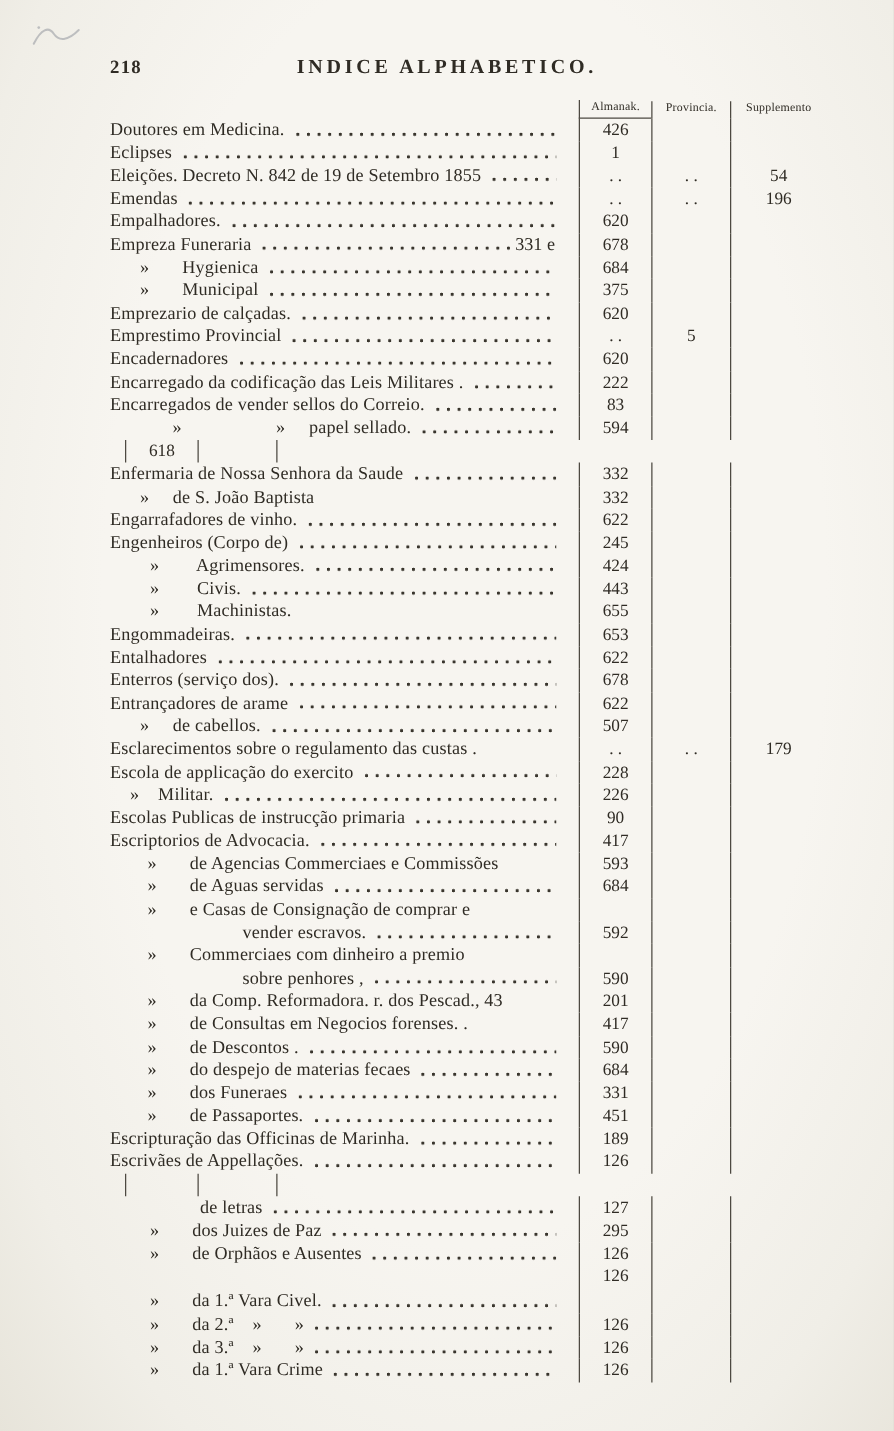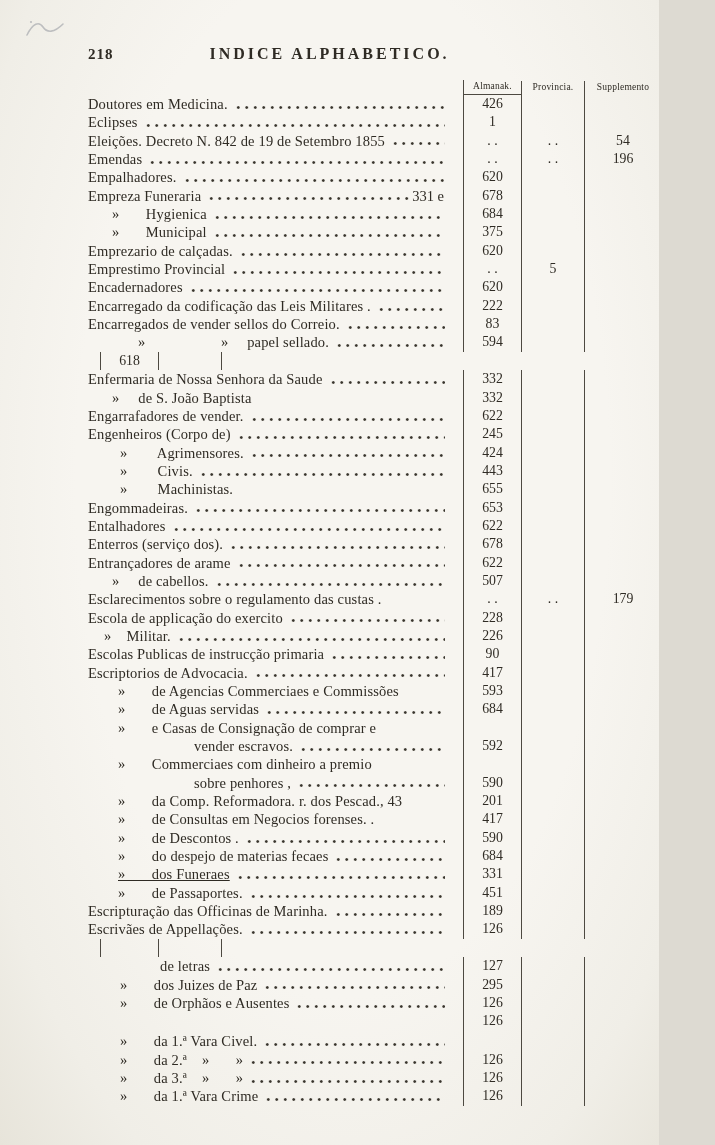--- a/index.html
+++ b/index.html
@@ -1,21 +1,21 @@
 <!DOCTYPE html>
 <html><head>
 <meta charset="utf-8">
 <style>
   html,body{margin:0;padding:0;}
   body{
     width:715px;height:1145px;background:#dddad2;
     font-family:"Liberation Serif","DejaVu Serif",serif;
   }
   .page{
-    position:relative;width:659px;height:1145px;overflow:hidden;
+    position:relative;width:715px;height:1145px;overflow:hidden;
     background:radial-gradient(ellipse at 52% 42%, var(--paper,#f7f5f0) 55%, #f0eee7 82%, #e7e4da 100%);
     color:var(--ink,#2f2b24);
   }
   .smudge{position:absolute;left:24px;top:16px;opacity:.5;}
   .page-number{
     position:absolute;left:88px;top:46px;
     font-size:15px;font-weight:bold;letter-spacing:1px;
   }
   .page-title{
     position:absolute;left:0;right:0;top:45px;margin:0;
@@ -217,21 +217,21 @@
         <div class="row">
           <div class="entry" style="padding-left: 24px;">
             <span class="t">»     de S. João Baptista</span>
           </div>
           <div class="num col-a">332</div>
           <div class="num col-p"></div>
           <div class="num col-s"></div>
         </div>
         <div class="row">
           <div class="entry">
-            <span class="t">Engarrafadores de vender.</span>
+            <span class="t">Engarrafadores de vinho.</span>
             <span class="leader"></span>
           </div>
           <div class="num col-a">622</div>
           <div class="num col-p"></div>
           <div class="num col-s"></div>
         </div>
         <div class="row">
           <div class="entry">
             <span class="t">Engenheiros (Corpo de)</span>
             <span class="leader"></span>
@@ -434,21 +434,21 @@
         <div class="row">
           <div class="entry" style="padding-left: 30px;">
             <span class="t">»       do despejo de materias fecaes</span>
             <span class="leader"></span>
           </div>
           <div class="num col-a">684</div>
           <div class="num col-p"></div>
           <div class="num col-s"></div>
         </div>
         <div class="row">
-          <div class="entry" style="padding-left: 30px; text-decoration: underline;">
+          <div class="entry" style="padding-left: 30px;">
             <span class="t">»       dos Funeraes</span>
             <span class="leader"></span>
           </div>
           <div class="num col-a">331</div>
           <div class="num col-p"></div>
           <div class="num col-s"></div>
         </div>
         <div class="row">
           <div class="entry" style="padding-left: 30px;">
             <span class="t">»       de Passaportes.</span>

